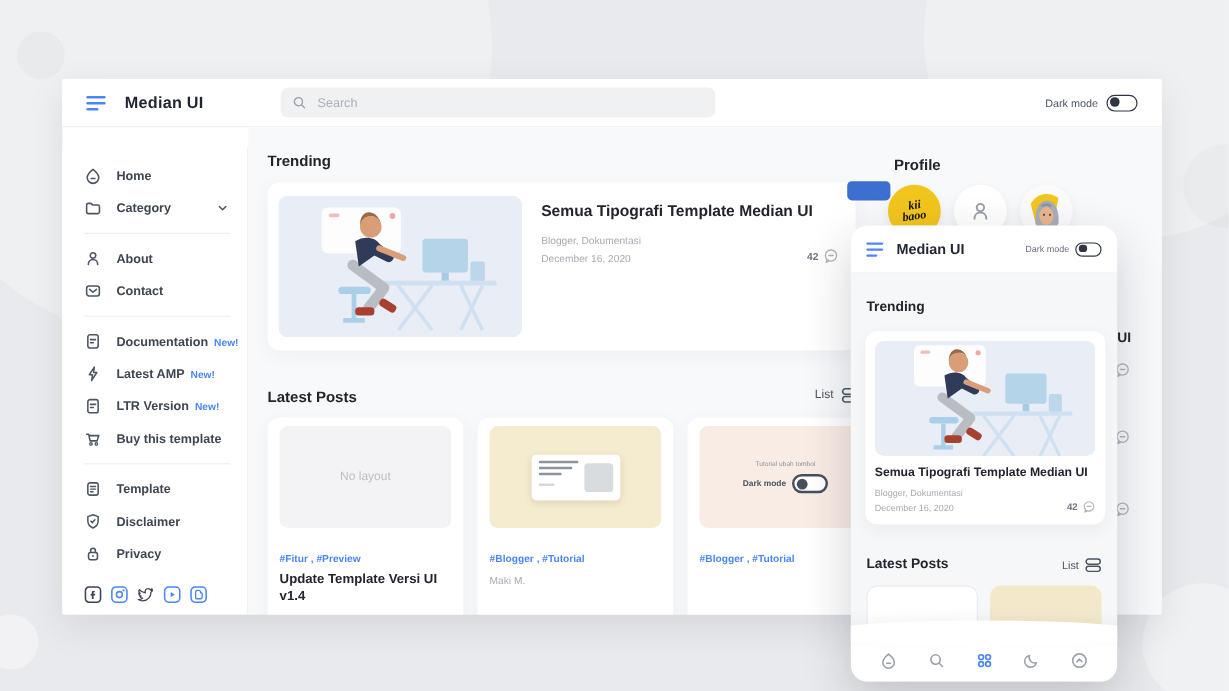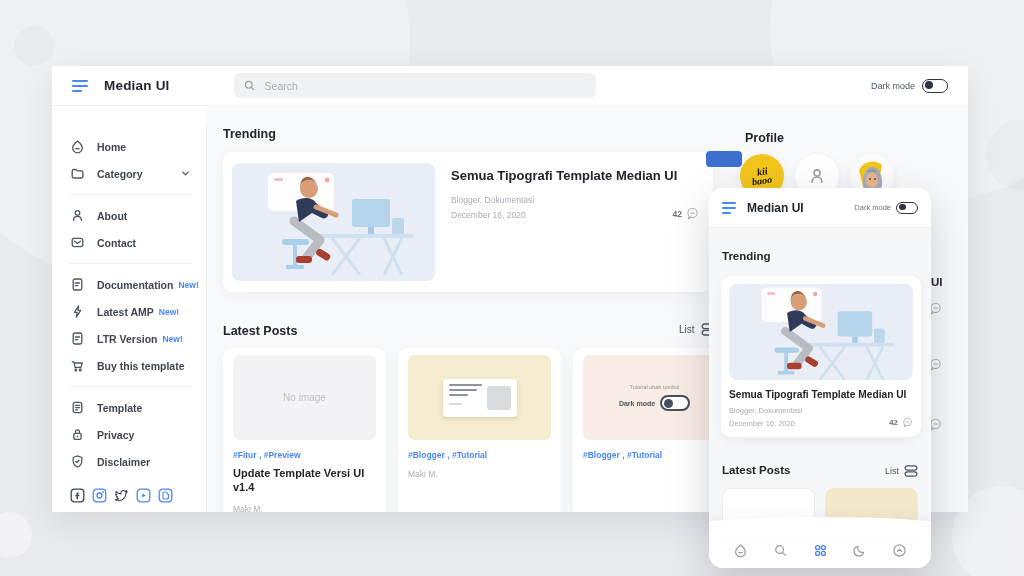--- a/index.html
+++ b/index.html
@@ -85,21 +85,21 @@
   .mock-lines { flex:1; display:flex; flex-direction:column; gap:2.5px; }
   .mock-lines i { height:2.5px; background:#8d939c; border-radius:2px; display:block; }
   .mock-lines i:nth-child(2){ width:85%; } .mock-lines i:nth-child(3){ width:60%; }
   .mock-lines i.lt { background:#d4d7db; margin-top:4px; width:40%; }
   .mock-thumb { width:24px; height:24px; background:#d9dcdf; border-radius:3px; align-self:center; }
   .mock-cap { font-size:5.5px; color:#8d939c; margin-bottom:5px; }
   .mock-toggle-row { display:flex; align-items:center; gap:5px; }
   .mock-toggle-row b { font-size:7px; color:#4b5563; }
   .mock-toggle { width:30px; height:16px; border:2px solid #474e5d; border-radius:9px; position:relative; background:#fff; }
   .mock-toggle::after { content:''; position:absolute; left:2px; top:1.5px; width:9px; height:9px; background:#474e5d; border-radius:50%; }
-  .p-tags { font-size:8.5px; font-weight:600; color:#4a86f7; margin-top:10px; }
+  .p-tags { font-size:8.5px; font-weight:600; color:#4a86f7; margin-top:20px; }
   .p-title { font-size:11px; font-weight:800; color:#22252c; line-height:1.3; margin-top:6px; }
   .p-author { font-size:8.5px; color:#a7abb3; margin-top:9px; }
 
   
   .a-head { position:absolute; left:538px; top:25px; }
   .avatars { position:absolute; left:533px; top:48px; display:flex; gap:11px; }
   .avatar { width:44px; height:44px; border-radius:50%; overflow:hidden; box-shadow:0 3px 8px rgba(60,70,90,.08); cursor:pointer; }
   .avatar.yellow { background:#f2c51d; display:flex; flex-direction:column; align-items:center; justify-content:center; }
   .avatar.yellow b { font-family:"Liberation Serif",serif; font-style:italic; font-weight:700; font-size:10px;
                      color:#14110a; line-height:.95; transform:rotate(-8deg); }
@@ -278,32 +278,32 @@
 
     <div class="s-item">
       <svg width="15" height="15" viewBox="0 0 15 15">
           <rect x="3.2" y="2.4" width="8.6" height="10.2" rx="1.8" fill="none" stroke="currentColor" stroke-width="1.3"></rect>
           <path d="M5.4 5.4 h4.2 M5.4 7.6 h4.2 M5.4 9.8 h2.2" stroke="currentColor" stroke-width="1.2" stroke-linecap="round"></path>
         </svg>
       <span class="s-label">Template</span>
     </div>
     <div class="s-item">
       <svg width="15" height="15" viewBox="0 0 15 15">
+          <path d="M7.5 1.9 l4.3 1.6 v3.7 c0 2.9 -1.8 4.7 -4.3 5.8 C5 11.9 3.2 10.1 3.2 7.2 V3.5 Z" fill="none" stroke="currentColor" stroke-width="1.25" stroke-linejoin="round"></path>
+          <path d="M5.8 7.3 l1.2 1.2 2.1 -2.3" fill="none" stroke="currentColor" stroke-width="1.25" stroke-linecap="round" stroke-linejoin="round"></path>
+        </svg>
+      <span class="s-label">Disclaimer</span>
+    </div>
+    <div class="s-item">
+      <svg width="15" height="15" viewBox="0 0 15 15">
           <rect x="3.8" y="6.4" width="7.4" height="6" rx="1.6" fill="none" stroke="currentColor" stroke-width="1.3"></rect>
           <path d="M5.5 6.4 V4.9 a2 2 0 0 1 4 0 v1.5" fill="none" stroke="currentColor" stroke-width="1.3"></path>
           <circle cx="7.5" cy="9.4" r=".8" fill="currentColor"></circle>
         </svg>
       <span class="s-label">Privacy</span>
-    </div>
-    <div class="s-item">
-      <svg width="15" height="15" viewBox="0 0 15 15">
-          <path d="M7.5 1.9 l4.3 1.6 v3.7 c0 2.9 -1.8 4.7 -4.3 5.8 C5 11.9 3.2 10.1 3.2 7.2 V3.5 Z" fill="none" stroke="currentColor" stroke-width="1.25" stroke-linejoin="round"></path>
-          <path d="M5.8 7.3 l1.2 1.2 2.1 -2.3" fill="none" stroke="currentColor" stroke-width="1.25" stroke-linecap="round" stroke-linejoin="round"></path>
-        </svg>
-      <span class="s-label">Disclaimer</span>
     </div>
 
     <div class="s-social">
       <span>
           <svg width="15" height="15" viewBox="0 0 15 15">
             <rect x="1.2" y="1.2" width="12.6" height="12.6" rx="3" fill="none" stroke="#3b4354" stroke-width="1.3"></rect>
             <path d="M8.8 4.6 h-1.2 c-.7 0 -1.1 .4 -1.1 1.1 v1 h-1 v1.5 h1 v3 h1.5 v-3 h1.2 l.2 -1.5 h-1.4 v-.8 c0 -.3 .1 -.4 .4 -.4 h1 Z" fill="#3b4354"></path>
           </svg>
         </span>
       <span>
@@ -363,21 +363,21 @@
       <span>List</span>
       <svg width="15" height="15" viewBox="0 0 15 15">
           <use href="#i-list"></use>
         </svg>
     </div>
 
     <div class="cards">
 
       <div class="p-card">
         <div class="p-img noimg">
-          <span class="noimg-t">No image</span>
+          <span class="noimg-t">No layout</span>
         </div>
         <div class="p-tags">#Fitur , #Preview</div>
         <div class="p-title">Update Template Versi UI v1.4</div>
         <div class="p-author">Maki M.</div>
 
       </div>
 
       <div class="p-card">
         <div class="p-img cream">
           <div class="mock-card">

